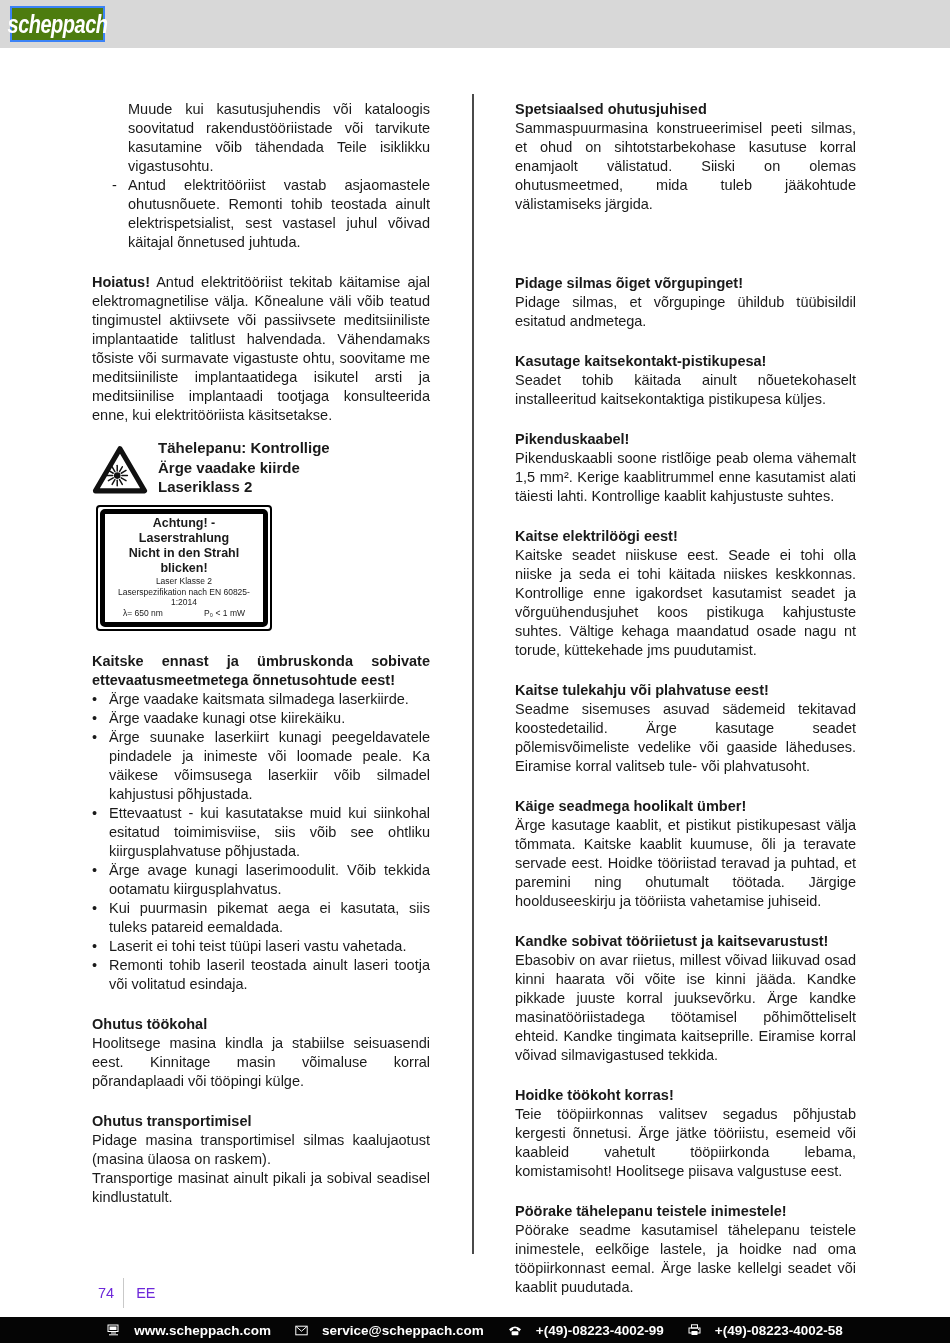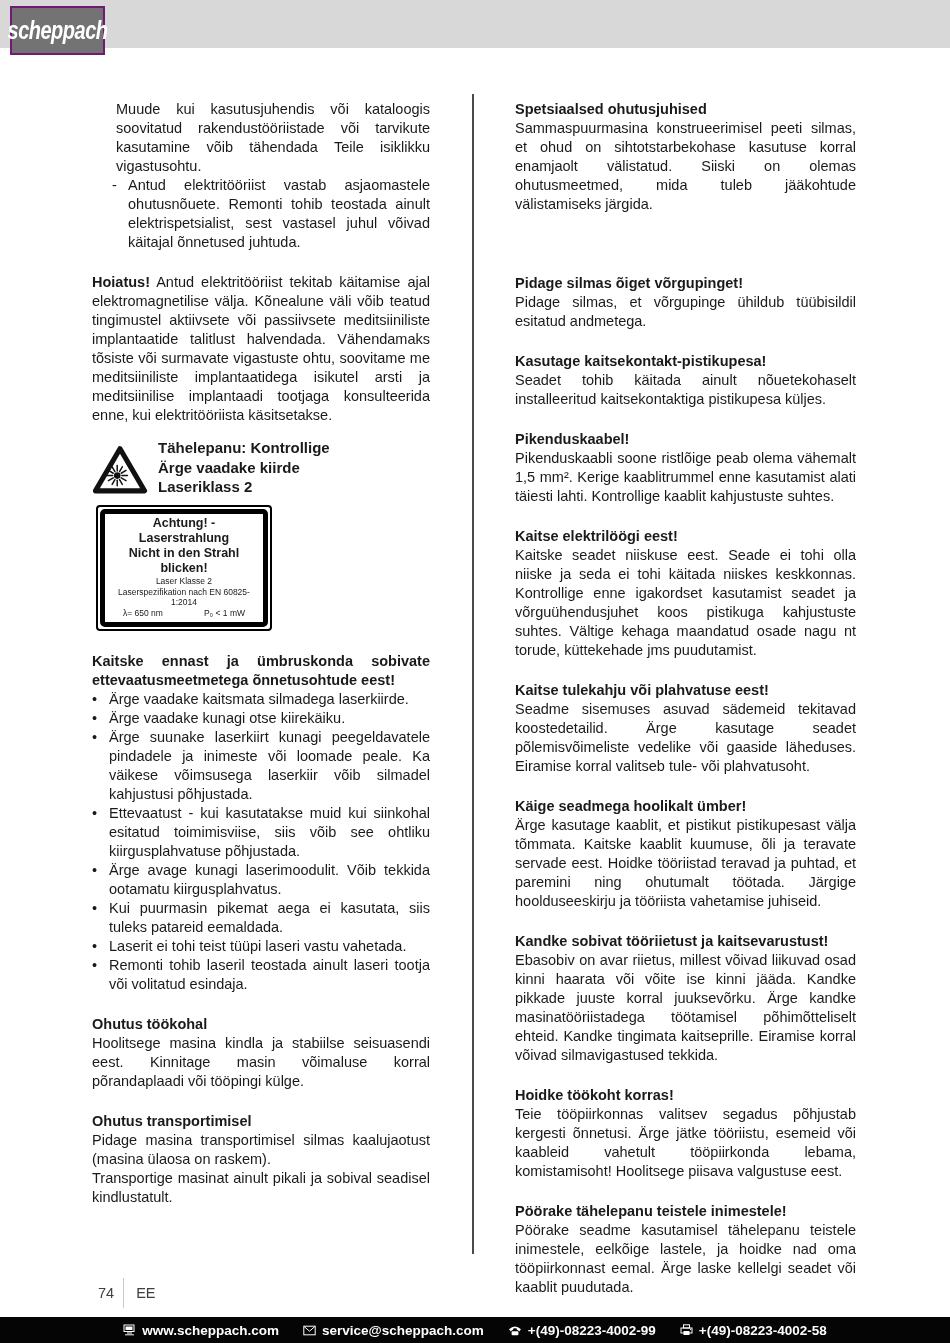--- a/index.html
+++ b/index.html
@@ -4,39 +4,39 @@
 <style>
   html,body { margin:0; padding:0; background:#ffffff; }
   .page {
     position:relative; width:950px; height:1343px; background:#ffffff;
     font-family:"Liberation Sans", sans-serif; color:#1a1a1a; overflow:hidden;
     font-size:14.5px; line-height:19px;
   }
   
   .topbar { position:absolute; top:0; left:0; width:100%; height:48px; background:#d8d8d8; }
   .logo {
-    position:absolute; top:6px; left:10px; width:95px; height:49px;
-    background:#737373; border:2px solid #701a75; box-sizing:border-box;
+    position:absolute; top:6px; left:10px; width:95px; height:36px;
+    background:#4d7c0f; border:2px solid #3b82f6; box-sizing:border-box;
     display:flex; align-items:center; justify-content:center;
   }
   .logo-text {
     color:#ffffff; font-weight:bold; font-size:20px; letter-spacing:-0.5px;
     transform:scaleY(1.25); font-style:italic;
   }
   
   .content { position:absolute; top:100px; left:92px; display:flex; }
   .col-left  { width:338px; }
   .col-right { width:341px; }
   .divider { width:2px; background:#4a4a4a; margin:-6px 41px 0 42px; height:1160px; flex:none; }
   p { margin:0; text-align:justify; }
   h3 { margin:0; font-size:14.5px; line-height:19px; font-weight:bold; }
   .sec { margin-top:21px; }
   .sec.gap-lg { margin-top:60px; }
   
-  .intro { margin-left:24px; }
+  .intro { margin-left:36px; }
   .item21 { display:flex; }
   .item21 .num { width:22px; flex:none; font-weight:bold; }
   .subitem { display:flex; margin-left:20px; }
   .subitem .dash { width:16px; flex:none; }
   .subitem p { flex:1; }
   .warnblock { margin-top:21px; }
   .laser-alert { display:flex; margin-top:13px; align-items:flex-start; }
   .tri-wrap { width:56px; flex:none; margin-top:7px; }
   .laser-alert-txt { margin-left:10px; font-weight:bold; font-size:15px; line-height:19.5px; }
   .laser-label-outer {
@@ -49,29 +49,29 @@
   .ll-big   { font-weight:bold; font-size:12.5px; line-height:15px; }
   .ll-small { font-size:8.5px; line-height:10.5px; }
   .ll-row   { display:flex; justify-content:center; gap:41px; font-size:8.5px; line-height:11px; }
   .protect { margin-top:21px; }
   .protect h3 { text-align:justify; }
   .bullet { display:flex; }
   .bullet .b-dot { width:17px; flex:none; }
   .bullet p { flex:1; }
   .sec p + p { margin-top:0; }
   
-  .pagenum { position:absolute; left:98px; top:1278px; display:flex; align-items:center; font-size:14.5px; color:#404040; }
+  .pagenum { position:absolute; left:98px; top:1278px; display:flex; align-items:center; font-size:14.5px; color:#6d28d9; }
   .pn-sep { width:1px; height:30px; background:#c9c9c9; margin:0 12px 0 9px; }
   
   .footbar {
     position:absolute; left:0; bottom:0; width:100%; height:26px; background:#050505;
     display:flex; align-items:center; justify-content:center; gap:24px;
     color:#ffffff; font-size:13.5px; font-weight:bold;
   }
-  .fb-item { display:flex; align-items:center; gap:6px; white-space:nowrap; }
+  .fb-item { display:flex; align-items:center; gap:14px; white-space:nowrap; }
   .fb-item svg { display:block; }
 </style>
 </head>
 <body>
 
 <div class="page">
 
   <div class="topbar">
     <div class="logo">
       <span class="logo-text">scheppach</span>

